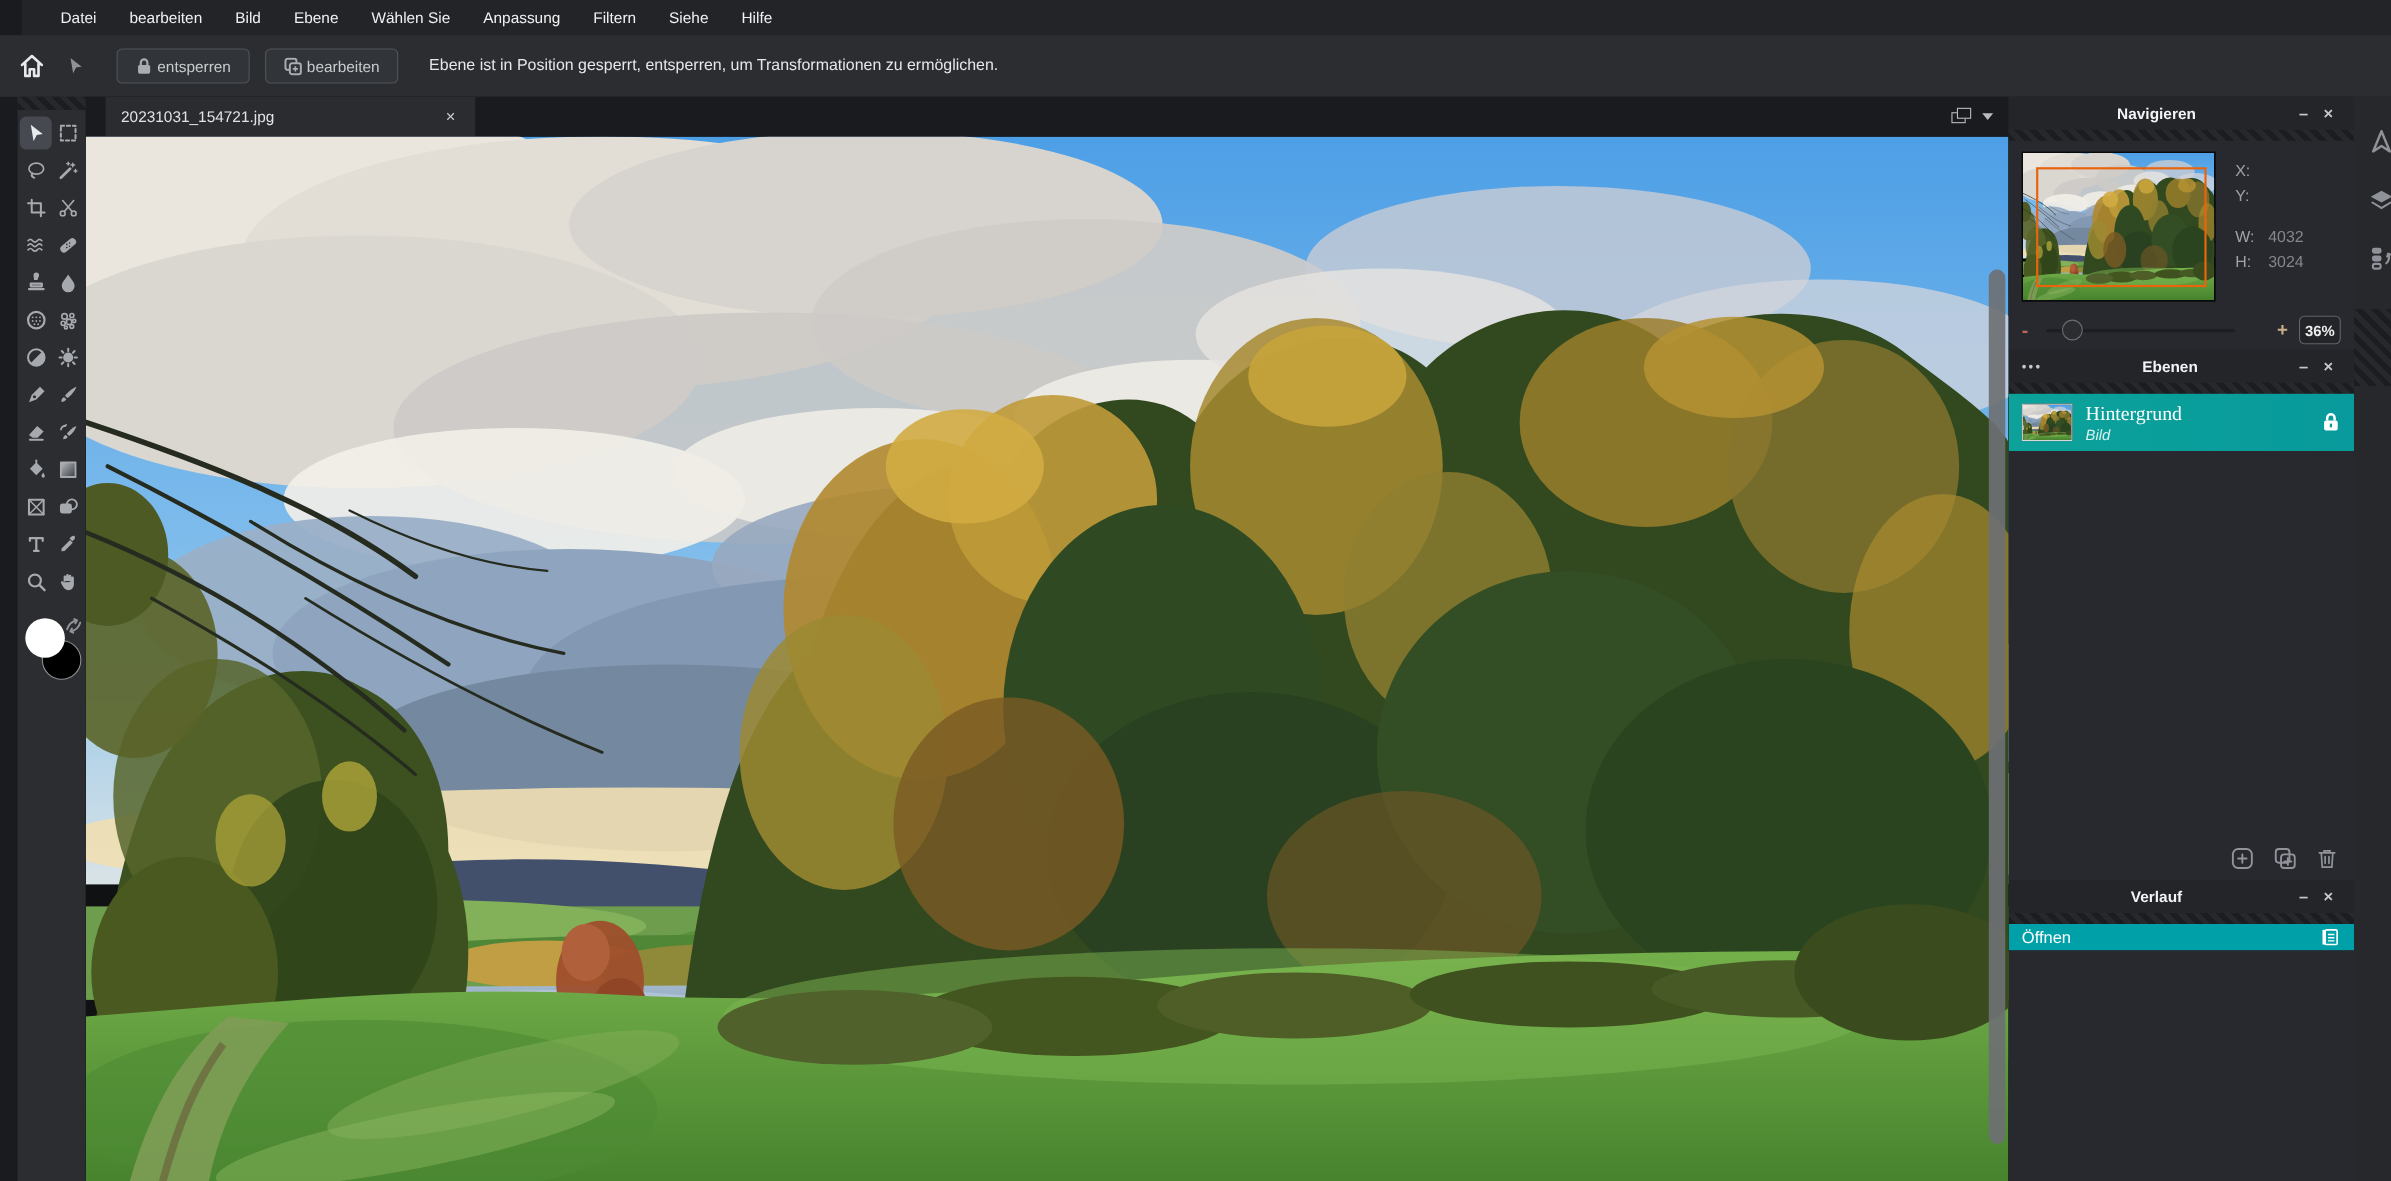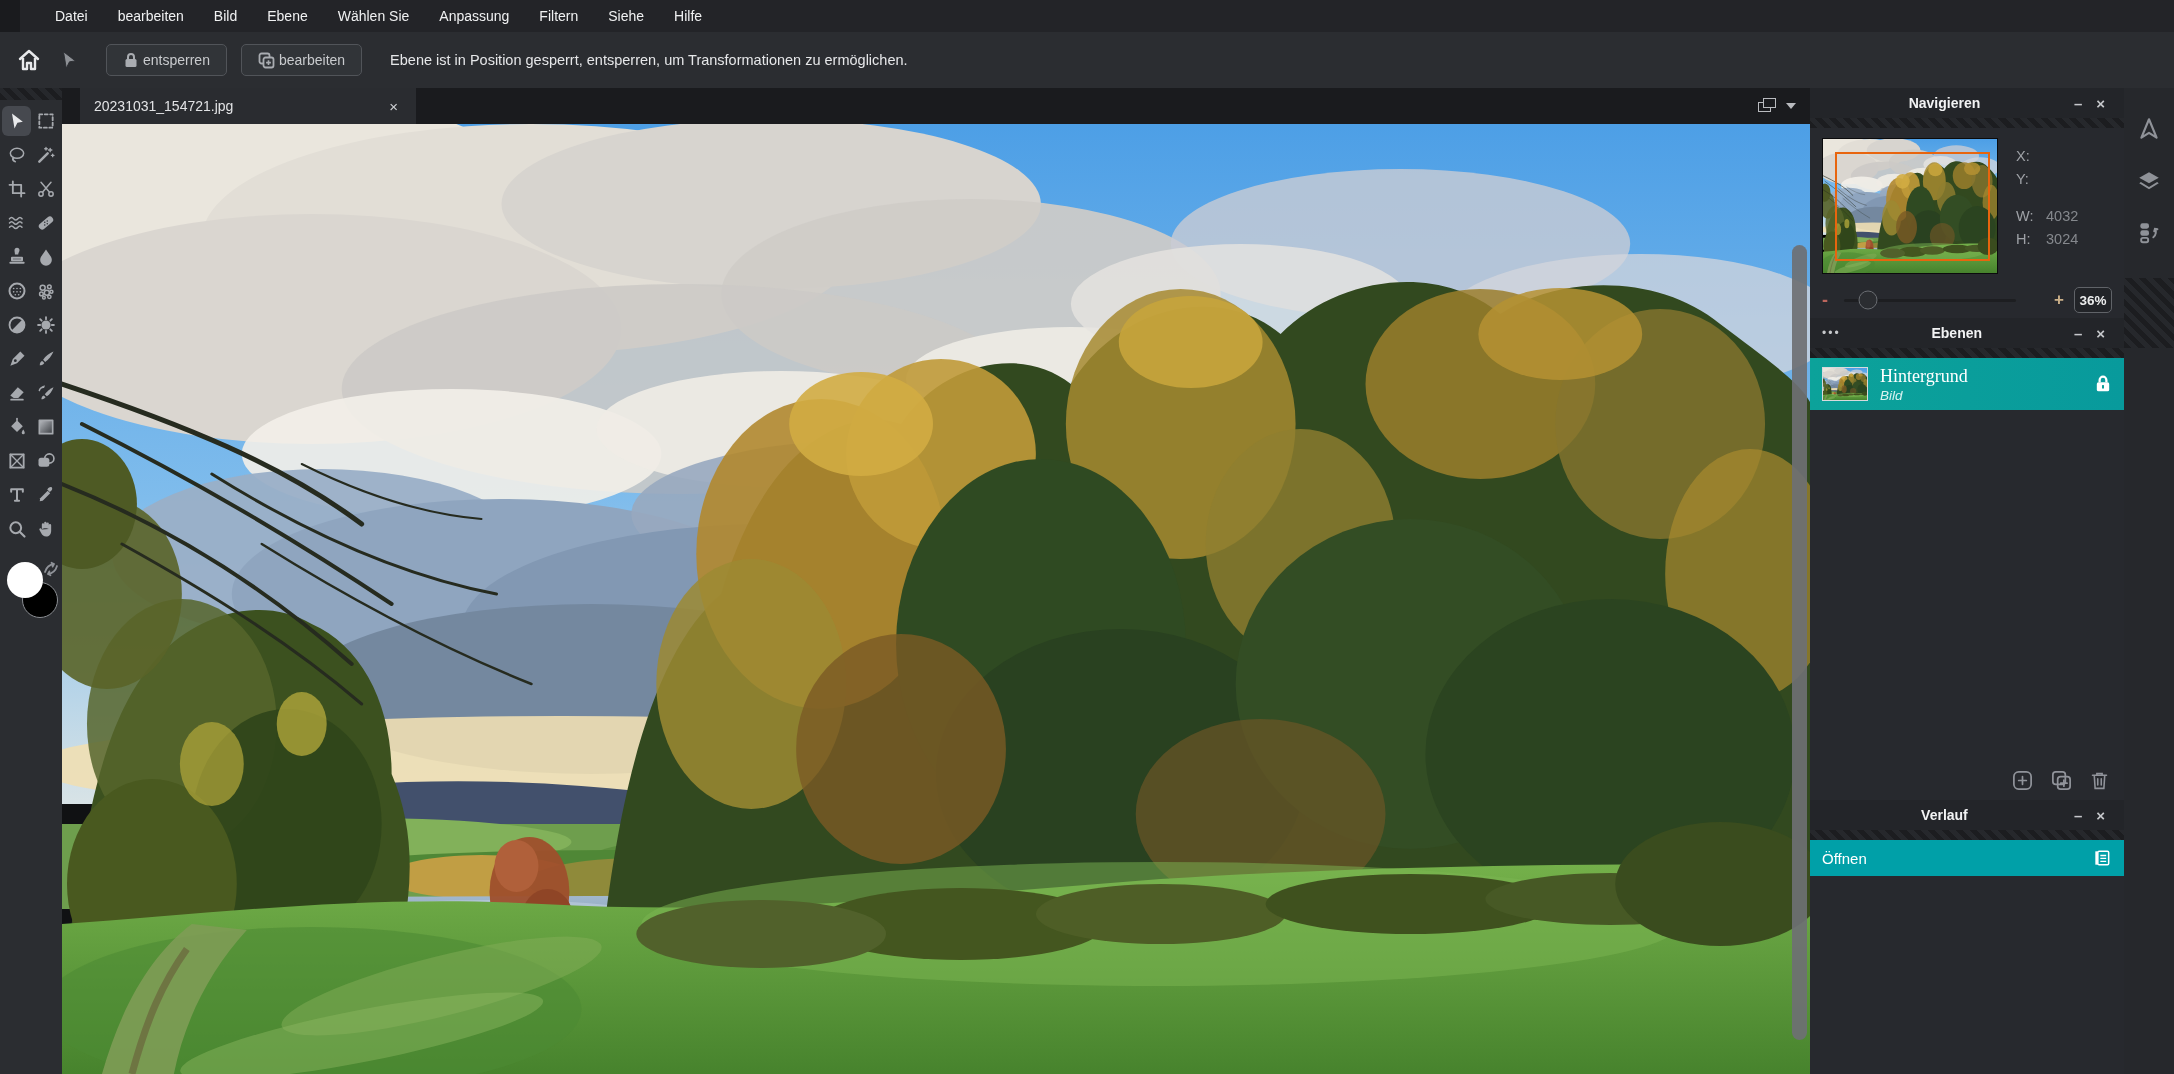--- a/index.html
+++ b/index.html
@@ -16,21 +16,21 @@
   
   .actionbar { height:56px; background:#2b2d31; display:flex; align-items:center;
     padding-left:12px; flex:none; }
   .ab-icon { width:34px; height:34px; display:flex; align-items:center; justify-content:center; margin-right:6px; }
   .btn { display:flex; align-items:center; gap:4px; height:32px; padding:0 16px;
     background:#313438; border:1px solid #515459; border-radius:5px; margin-left:14px; }
   .btn span { color:#c9cbce; font-size:14px; }
   .status { color:#e6e7e9; font-size:14.5px; margin-left:28px;text-align:center; }
 
   
-  .mainrow { flex:1; display:flex; min-height:0; }
+  .mainrow { flex:1; display:flex; min-height:0;margin-left:16px; }
 
   
   .toolbar { width:62px; background:#2b2d31; flex:none; display:flex; flex-direction:column; }
   .hatch { background:repeating-linear-gradient(45deg,#1c1d20 0 5px,#26282c 5px 10px); }
   .toolbar .hatch { height:12px; flex:none; }
   .tools { display:grid; grid-template-columns:29px 29px; justify-content:center; padding-top:4px; }
   .tool { width:29px; height:30px; display:flex; align-items:center; justify-content:center;
     margin:2px 0; border-radius:6px; }
   .tool.sel { background:#46494f; }
   .tool svg { stroke:#a6a9ae; fill:none; stroke-width:1.8; stroke-linecap:round; stroke-linejoin:round; }
@@ -94,21 +94,21 @@
   .layer-thumb svg { width:100%; height:100%; display:block; }
   .layer-meta { margin-left:12px; flex:1; }
   .layer-name { color:#ffffff; font-size:18px;font-family:Liberation Serif, serif; }
   .layer-type { color:#d8f2ef; font-size:13.5px; font-style:italic; margin-top:1px; }
   .layers-space { flex:1; }
   .layers-btns { height:40px; display:flex; align-items:center; justify-content:flex-end;
     gap:16px; padding-right:14px; flex:none; }
   .layers-btns svg { stroke:#90939a; fill:none; stroke-width:1.8; stroke-linecap:round; }
 
   
-  .hist-row { height:36px; background:#00a0a8; display:flex; align-items:center; padding:0 12px; flex:none; }
+  .hist-row { height:24px; background:#00a0a8; display:flex; align-items:center; padding:0 12px; flex:none; }
   .hist-label { color:#ffffff; font-size:15px; flex:1; }
   .hist-space { flex:1; background:#27292e; }
 
   
   .strip { width:50px; flex:none; background:#26282c; display:flex; flex-direction:column; align-items:center; }
   .strip .s-icon { margin-top:22px; }
   .strip .s-icon:first-child { margin-top:28px; }
   .strip svg { stroke:#8f9298; fill:none; stroke-width:2; stroke-linejoin:round; stroke-linecap:round; }
   .strip-hatch { width:50px; height:70px; margin-top:28px;
     background:repeating-linear-gradient(45deg,#1c1d20 0 5px,#26282c 5px 10px); }

